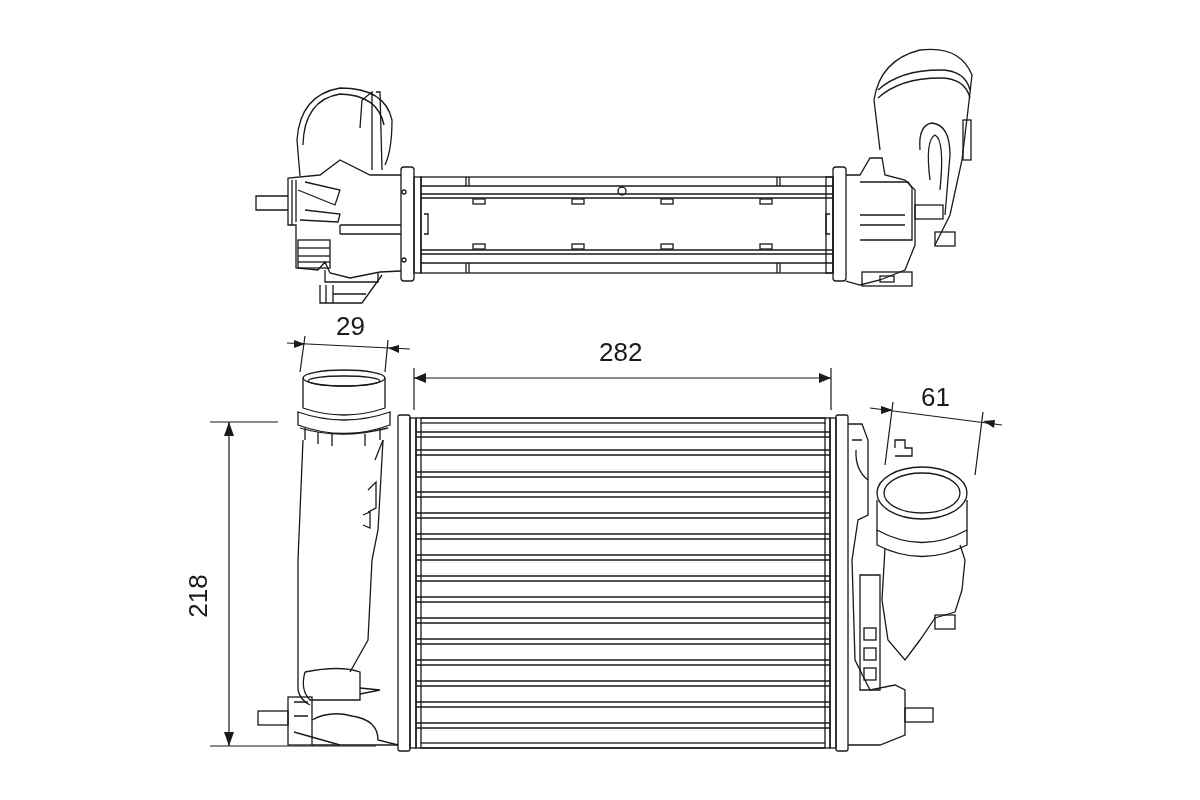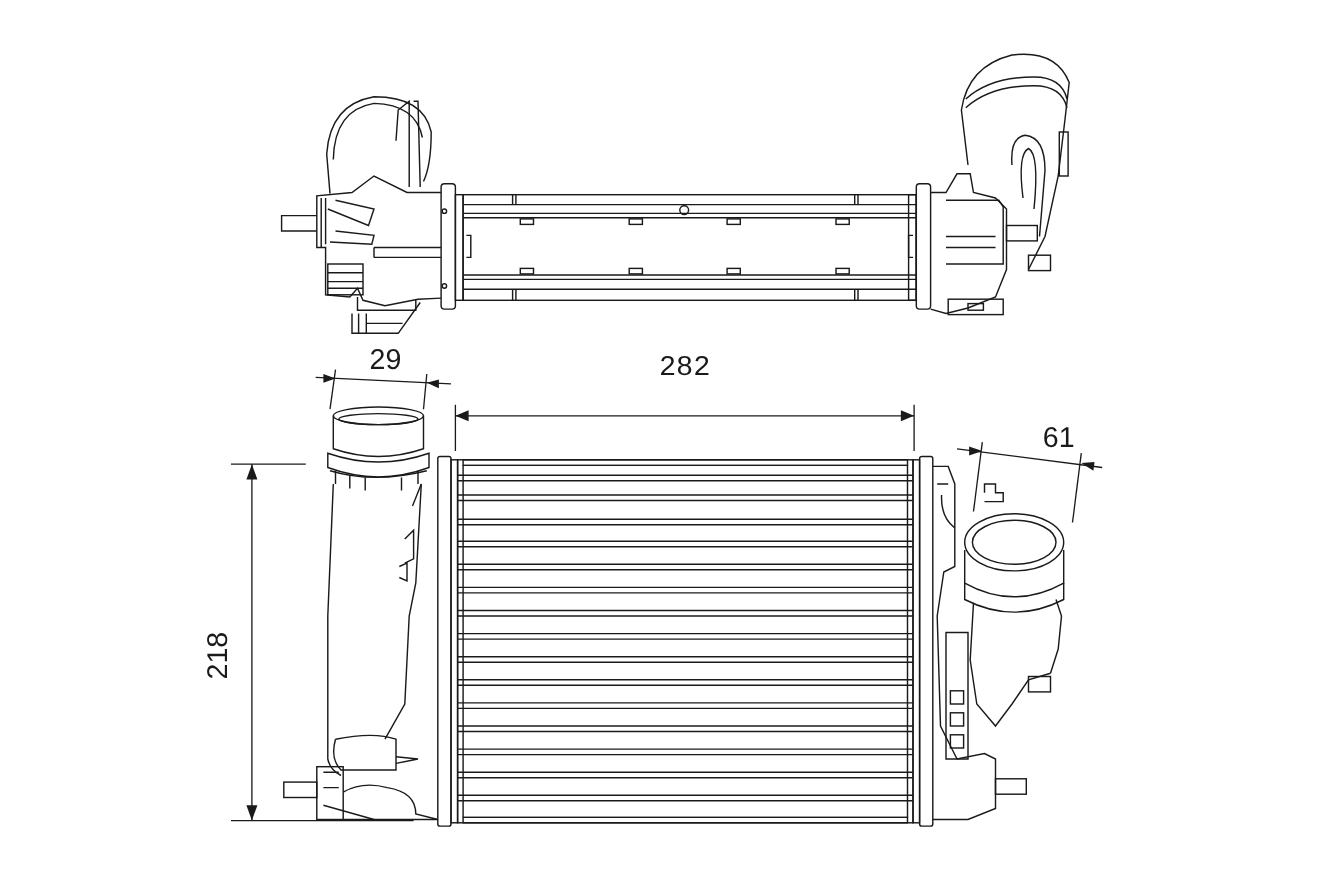--- a/index.html
+++ b/index.html
@@ -207,15 +207,15 @@
   <g>
     <line class="dim" x1="210" y1="422" x2="278" y2="422"></line>
     <line class="dim" x1="210" y1="746" x2="376" y2="746"></line>
     <line class="dim" x1="229" y1="422" x2="229" y2="746"></line>
     <polygon class="arr" points="229,422 224,436 234,436"></polygon>
     <polygon class="arr" points="229,746 224,732 234,732"></polygon>
   </g>
 </svg>
 
 <div class="lbl" style="left:336px;top:313px;">29</div>
-<div class="lbl" style="left:599px;top:321px;font-family:Liberation Mono, monospace;">282</div>
-<div class="lbl" style="left:948px;top:384px;">61</div>
+<div class="lbl" style="left:599px;top:339px;">282</div>
+<div class="lbl" style="left:921px;top:384px;">61</div>
 <div class="lbl" style="left:176px;top:583px;transform:rotate(-90deg);transform-origin:center;">218</div>
 
 </body></html>

